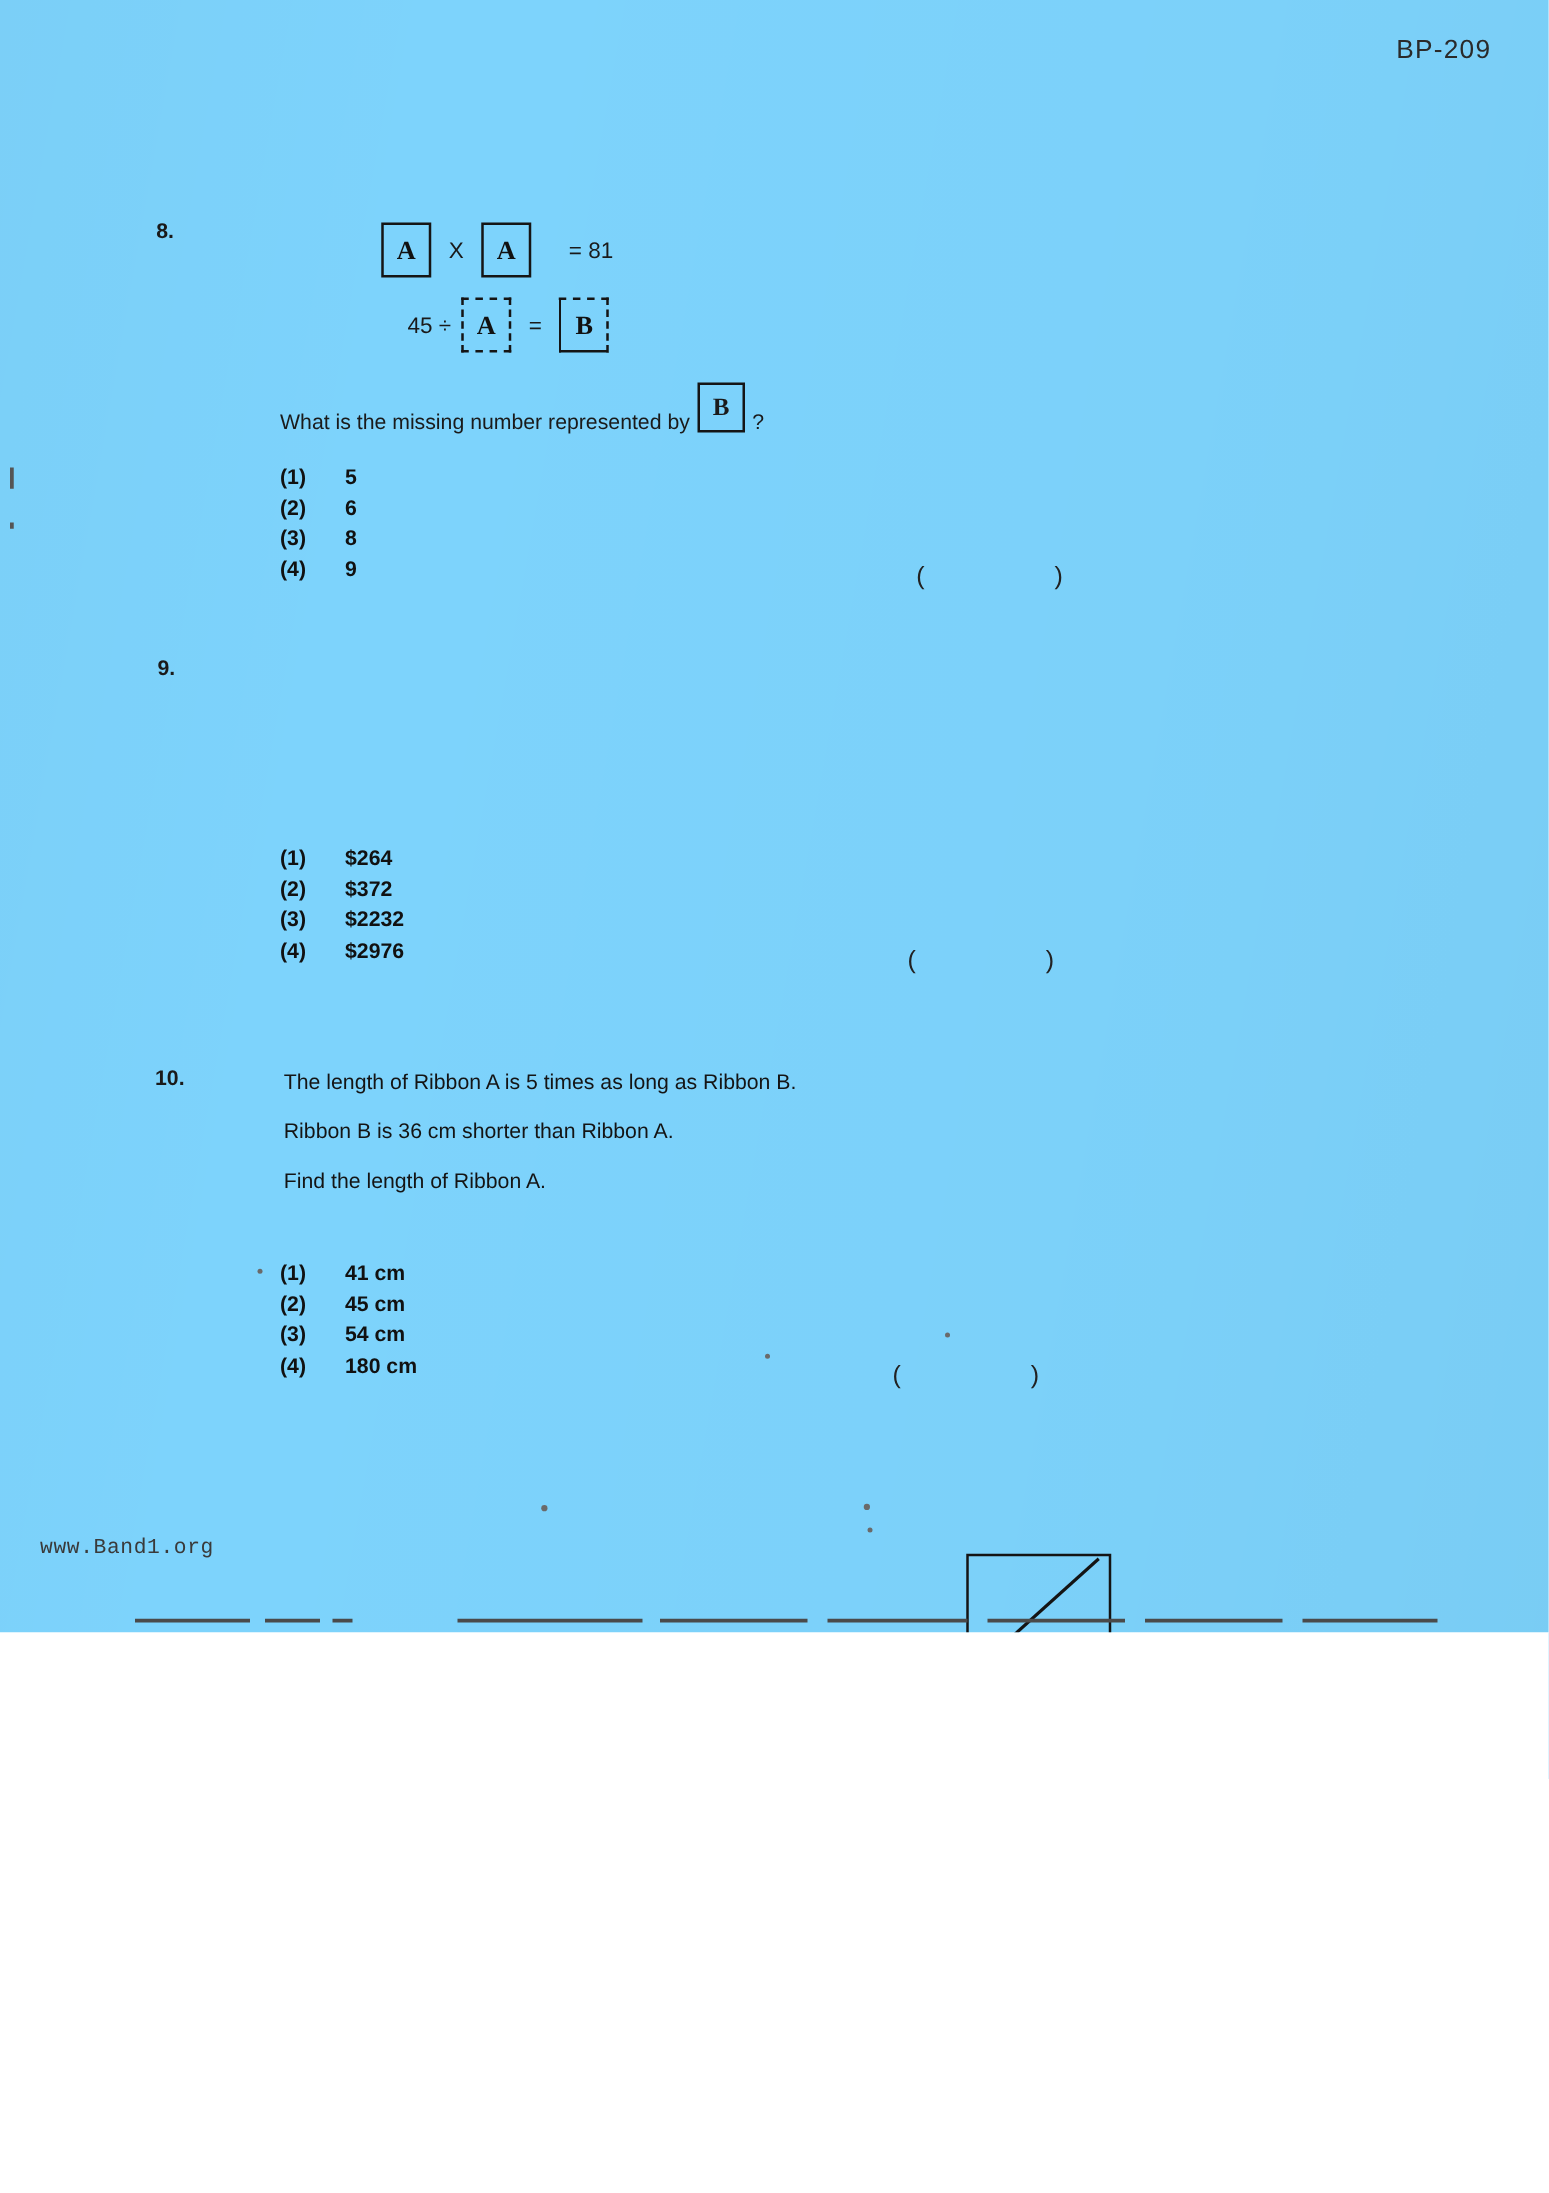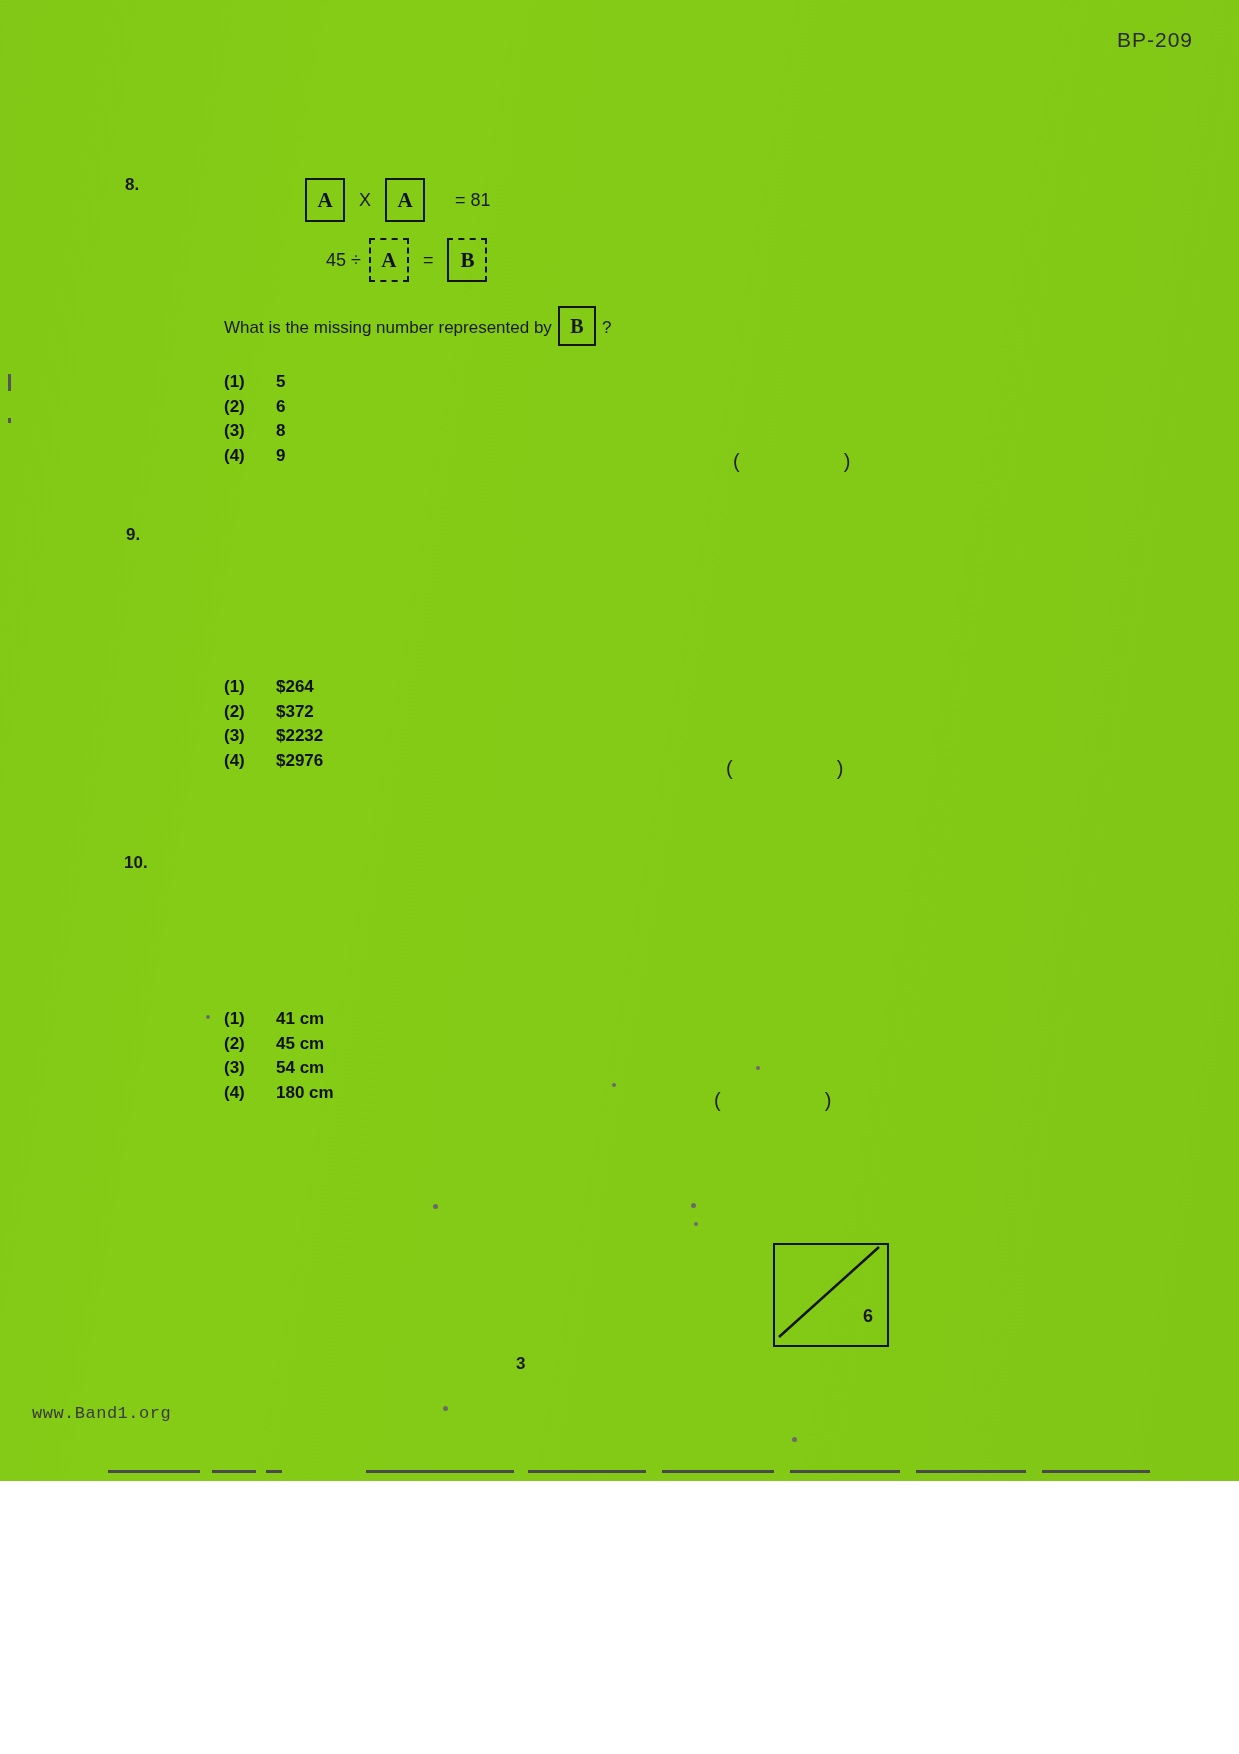--- a/index.html
+++ b/index.html
@@ -6,22 +6,22 @@
     margin: 0;
     padding: 0;
     background: #ffffff;
   }
   body {
     font-family: "Liberation Sans", sans-serif;
   }
   .page {
     position: relative;
     width: 1239px;
-    height: 1481px;
-    background: #84cc16;
+    height: 1306px;
+    background: #7dd3fc;
     overflow: hidden;
     color: #1a1a1a;
   }
   
   .scan-tint {
     position: absolute;
     inset: 0;
     background:
       linear-gradient(100deg, rgba(0,0,0,0.018) 0%, rgba(0,0,0,0.0) 25%, rgba(0,0,0,0.01) 70%, rgba(0,0,0,0.03) 100%);
     pointer-events: none;
@@ -137,21 +137,21 @@
     margin: 0 6px;
     position: relative;
     top: -2px;
   }
 
   .q8-question {
     position: absolute;
     font-size: 17px;
     white-space: nowrap;
     display: flex;
-    align-items: center;
+    align-items: flex-end;
   }
 
   .page-number {
     position: absolute;
     font-size: 17px;
     font-weight: bold;
     color: #1a1a1a;
   }
 
   .corner-figure {
@@ -284,20 +284,25 @@
       <span class="opt-val">$2976</span>
     </div>
   </div>
 
   <div class="answer-bracket" style="left:726px; top:757px;">
     <span class="lb">(</span><span>)</span>
   </div>
 
   <div class="qnum" style="left:124px; top:853px;">10.</div>
 
+  <div class="qbody" style="left:227px; top:853px;">
+    <div class="line">The length of Ribbon A is 5 times as long as Ribbon B.</div>
+    <div class="line">Ribbon B is 36 cm shorter than Ribbon A.</div>
+    <div class="line">Find the length of Ribbon A.</div>
+  </div>
 
   <div class="options" style="left:224px; top:1007px;">
     <div class="opt-row">
       <span class="opt-key">(1)</span>
       <span class="opt-val">41 cm</span>
     </div>
     <div class="opt-row">
       <span class="opt-key">(2)</span>
       <span class="opt-val">45 cm</span>
     </div>

